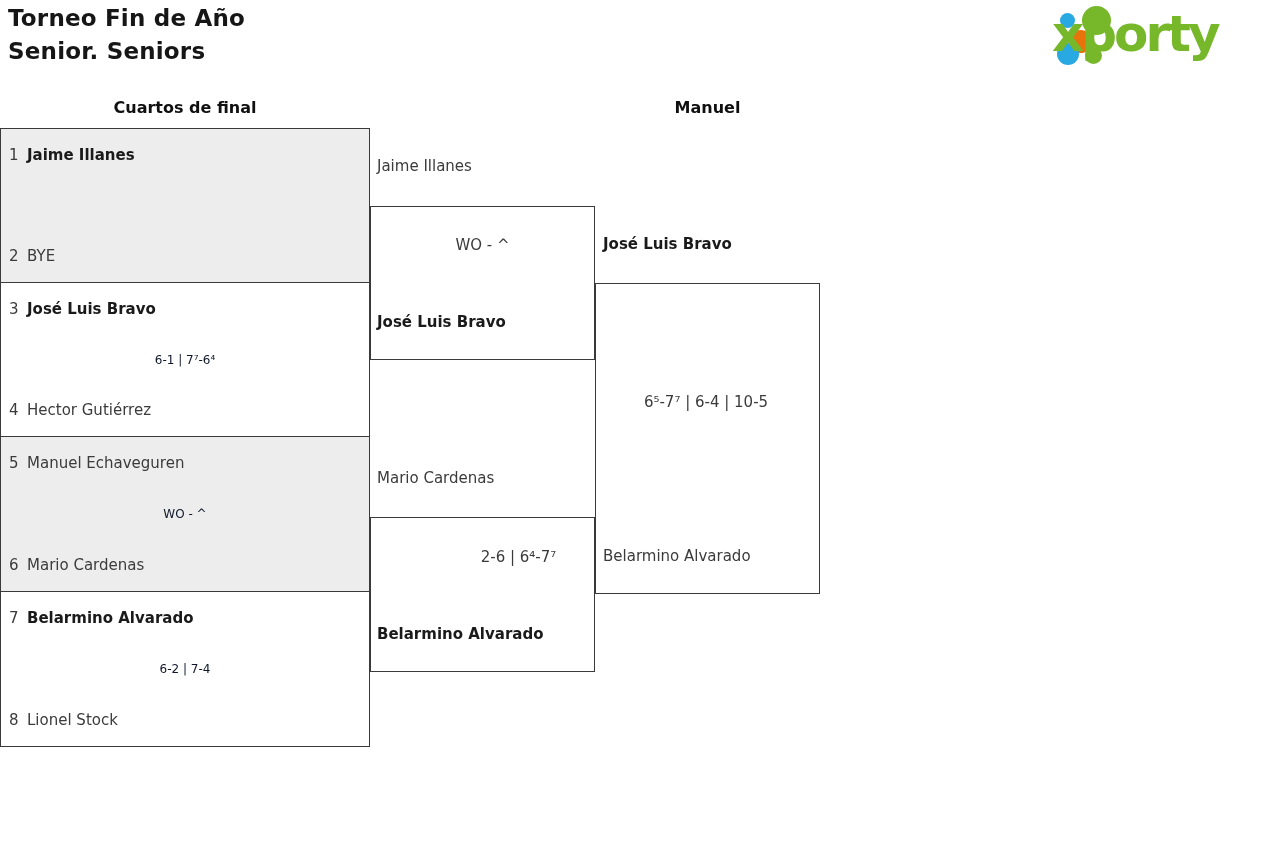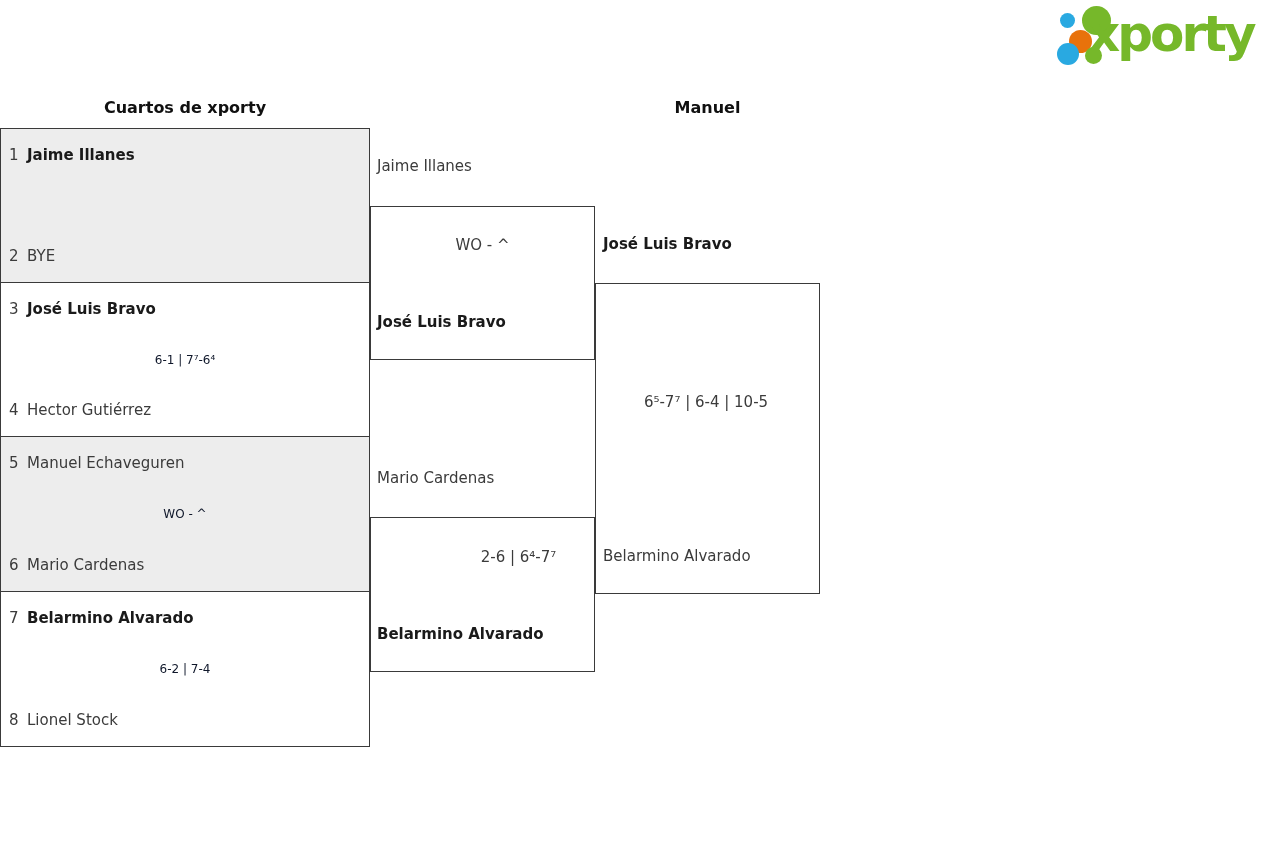--- a/index.html
+++ b/index.html
@@ -13,21 +13,21 @@
   }
   
   .title{
     position:absolute;left:8px;top:2px;
     font-size:23px;line-height:33px;font-weight:700;
     color:#161616;letter-spacing:.2px;
   }
   
   .logo-dot{position:absolute;border-radius:50%;}
   .logo-text{
-    position:absolute;left:1088px;top:9px;
+    position:absolute;left:1052px;top:9px;
     font-size:50px;line-height:1;font-weight:700;
     letter-spacing:-3px;color:#76b82a;
   }
   
   .col-header{
     position:absolute;top:97px;height:22px;
     font-size:16px;font-weight:700;color:#101010;
     text-align:center;line-height:22px;
   }
   .col-qf{left:0;width:370px;}
@@ -63,31 +63,35 @@
   }
   .fscore{
     position:absolute;text-align:center;font-size:15px;line-height:16px;white-space:nowrap;color:#3b3b3b;
   }
 </style>
 </head>
 <body>
 
 <div class="page">
 
+  <div class="title">
+    <div>Torneo Fin de Año</div>
+    <div>Senior. Seniors</div>
+  </div>
 
   <div>
     <div class="logo-dot" style="left:1060px;top:13px;width:15px;height:15px;background:#29a9e1;"></div>
     <div class="logo-dot" style="left:1082px;top:6px;width:29px;height:29px;background:#76b82a;"></div>
     <div class="logo-dot" style="left:1069px;top:30px;width:23px;height:23px;background:#e8720b;"></div>
     <div class="logo-dot" style="left:1057px;top:43px;width:22px;height:22px;background:#29a9e1;"></div>
     <div class="logo-dot" style="left:1085px;top:47px;width:17px;height:17px;background:#76b82a;"></div>
     <div class="logo-text">xporty</div>
   </div>
 
-  <div class="col-header col-qf">Cuartos de xporty</div>
+  <div class="col-header col-qf">Cuartos de final</div>
   <div class="col-header col-f">Manuel</div>
 
   <div class="match-box qf gray" style="top:128px;height:155px;">
     <div class="qf-row p1">
       <span class="seed">1</span>
       <span class="pname winner">Jaime Illanes</span>
     </div>
     <div class="qf-score"></div>
     <div class="qf-row p2">
       <span class="seed">2</span>

